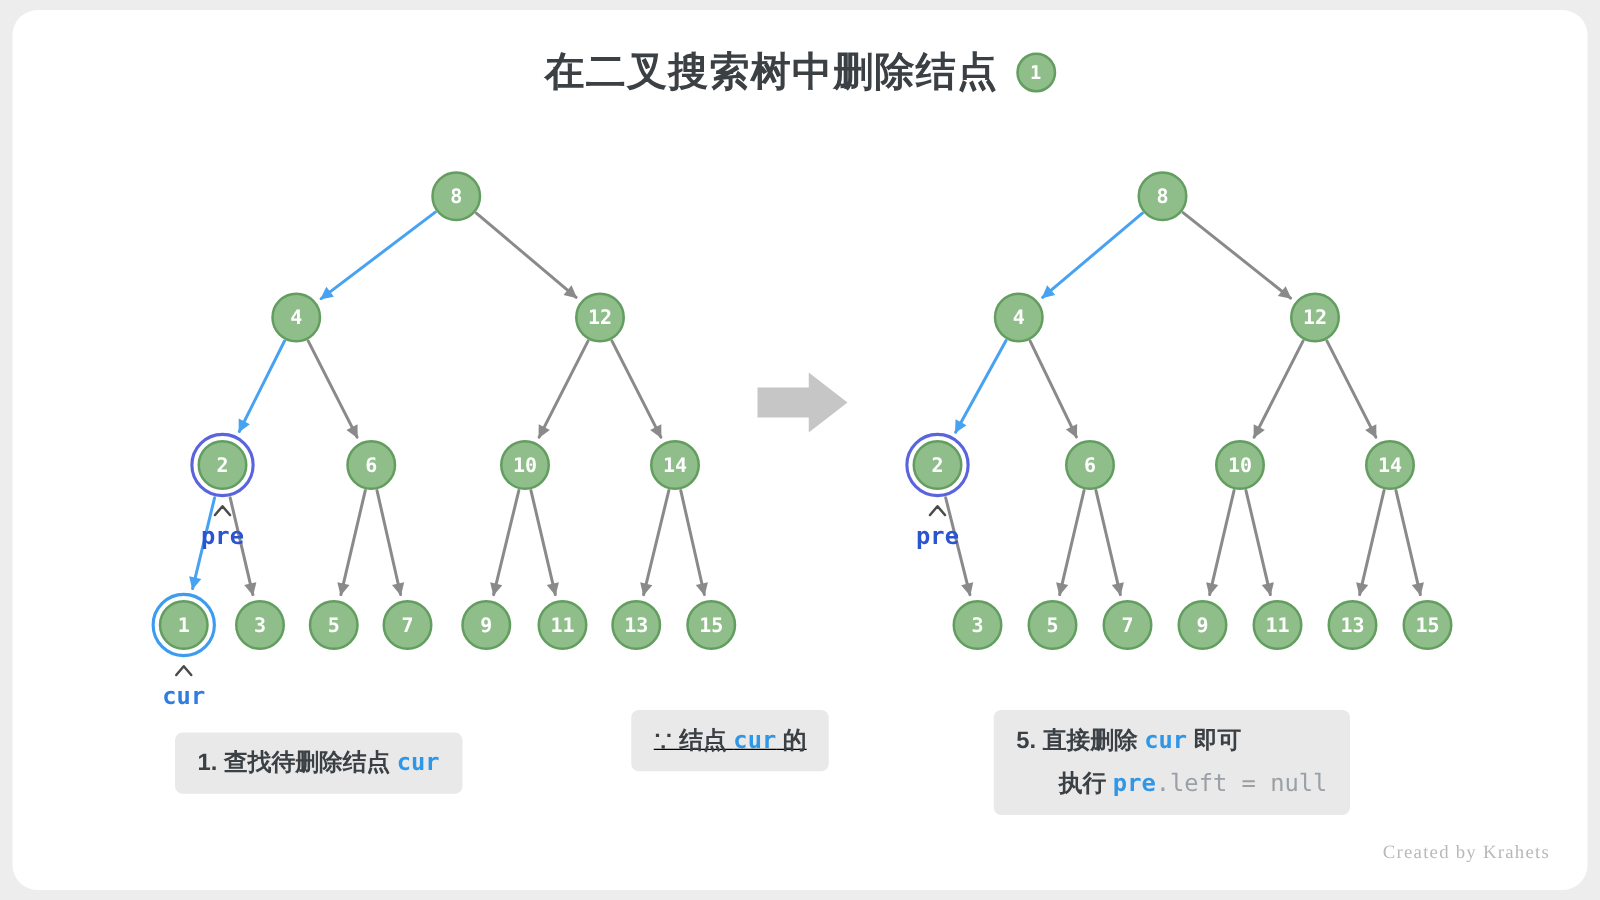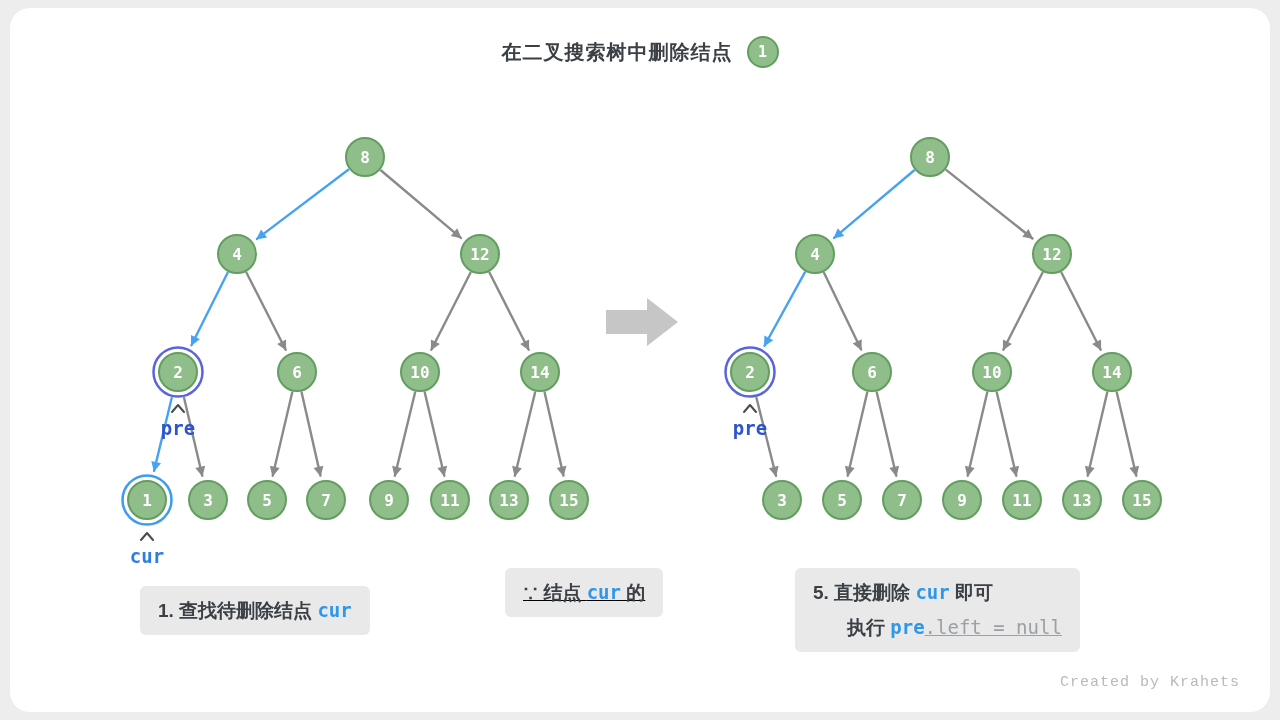--- a/index.html
+++ b/index.html
@@ -11,46 +11,46 @@
   }
   .card {
     position:absolute; left:10px; top:8px; width:1260px; height:704px;
     background:var(--card-bg,#ffffff); border-radius:20px;
   }
   .title-row {
     position:absolute; left:0; right:0; top:36px;
     display:flex; justify-content:center; align-items:center; gap:14px;
   }
   .title {
-    font-size:20px; font-weight:bold; letter-spacing:1px;
+    font-size:32px; font-weight:bold; letter-spacing:1px;
     color:var(--title-text,#3b4045);
   }
   .badge {
     width:32px; height:32px; border-radius:50%;
     background:var(--node-fill); border:2px solid var(--node-border);
     color:var(--node-text,#fff);
     font-family:"DejaVu Sans Mono", monospace; font-size:15px; font-weight:bold;
     display:flex; align-items:center; justify-content:center;
   }
   #diagram { position:absolute; left:0; top:0; }
   .caption {
     position:absolute;
     background:var(--caption-bg,#e9e9e9);
     border-radius:6px; padding:7px 18px;
     font-size:19px; line-height:34px; white-space:nowrap;
   }
   .caption-reason { text-align:center; }
   .caption-step2 .cap-line + .cap-line { margin-left:34px; }
   .seg-plain { font-weight:bold; color:var(--caption-text,#3b4045); }
   .seg-code-blue { font-family:"DejaVu Sans Mono",monospace; font-weight:bold; color:var(--code-blue,#2f97e8); }
-  .seg-code-gray { font-family:"DejaVu Sans Mono",monospace; color:var(--code-gray,#9aa0a6);text-decoration:underline; }
+  .seg-code-gray { font-family:"DejaVu Sans Mono",monospace; color:var(--code-gray,#9aa0a6); }
   .seg-code-dark { font-family:"DejaVu Sans Mono",monospace; font-weight:bold; color:var(--caption-text,#3b4045); }
   .watermark {
     position:absolute; right:40px; top:674px;
-    font-family:Liberation Mono, monospace; font-size:15px;
+    font-family:Liberation Serif, serif; font-size:15px;
     color:var(--watermark-text,#b9b9b9); letter-spacing:1px;
   }
 </style>
 </head>
 <body>
 
 <div class="card"></div>
 
 <div class="title-row">
   <span class="title">在二叉搜索树中删除结点</span>

